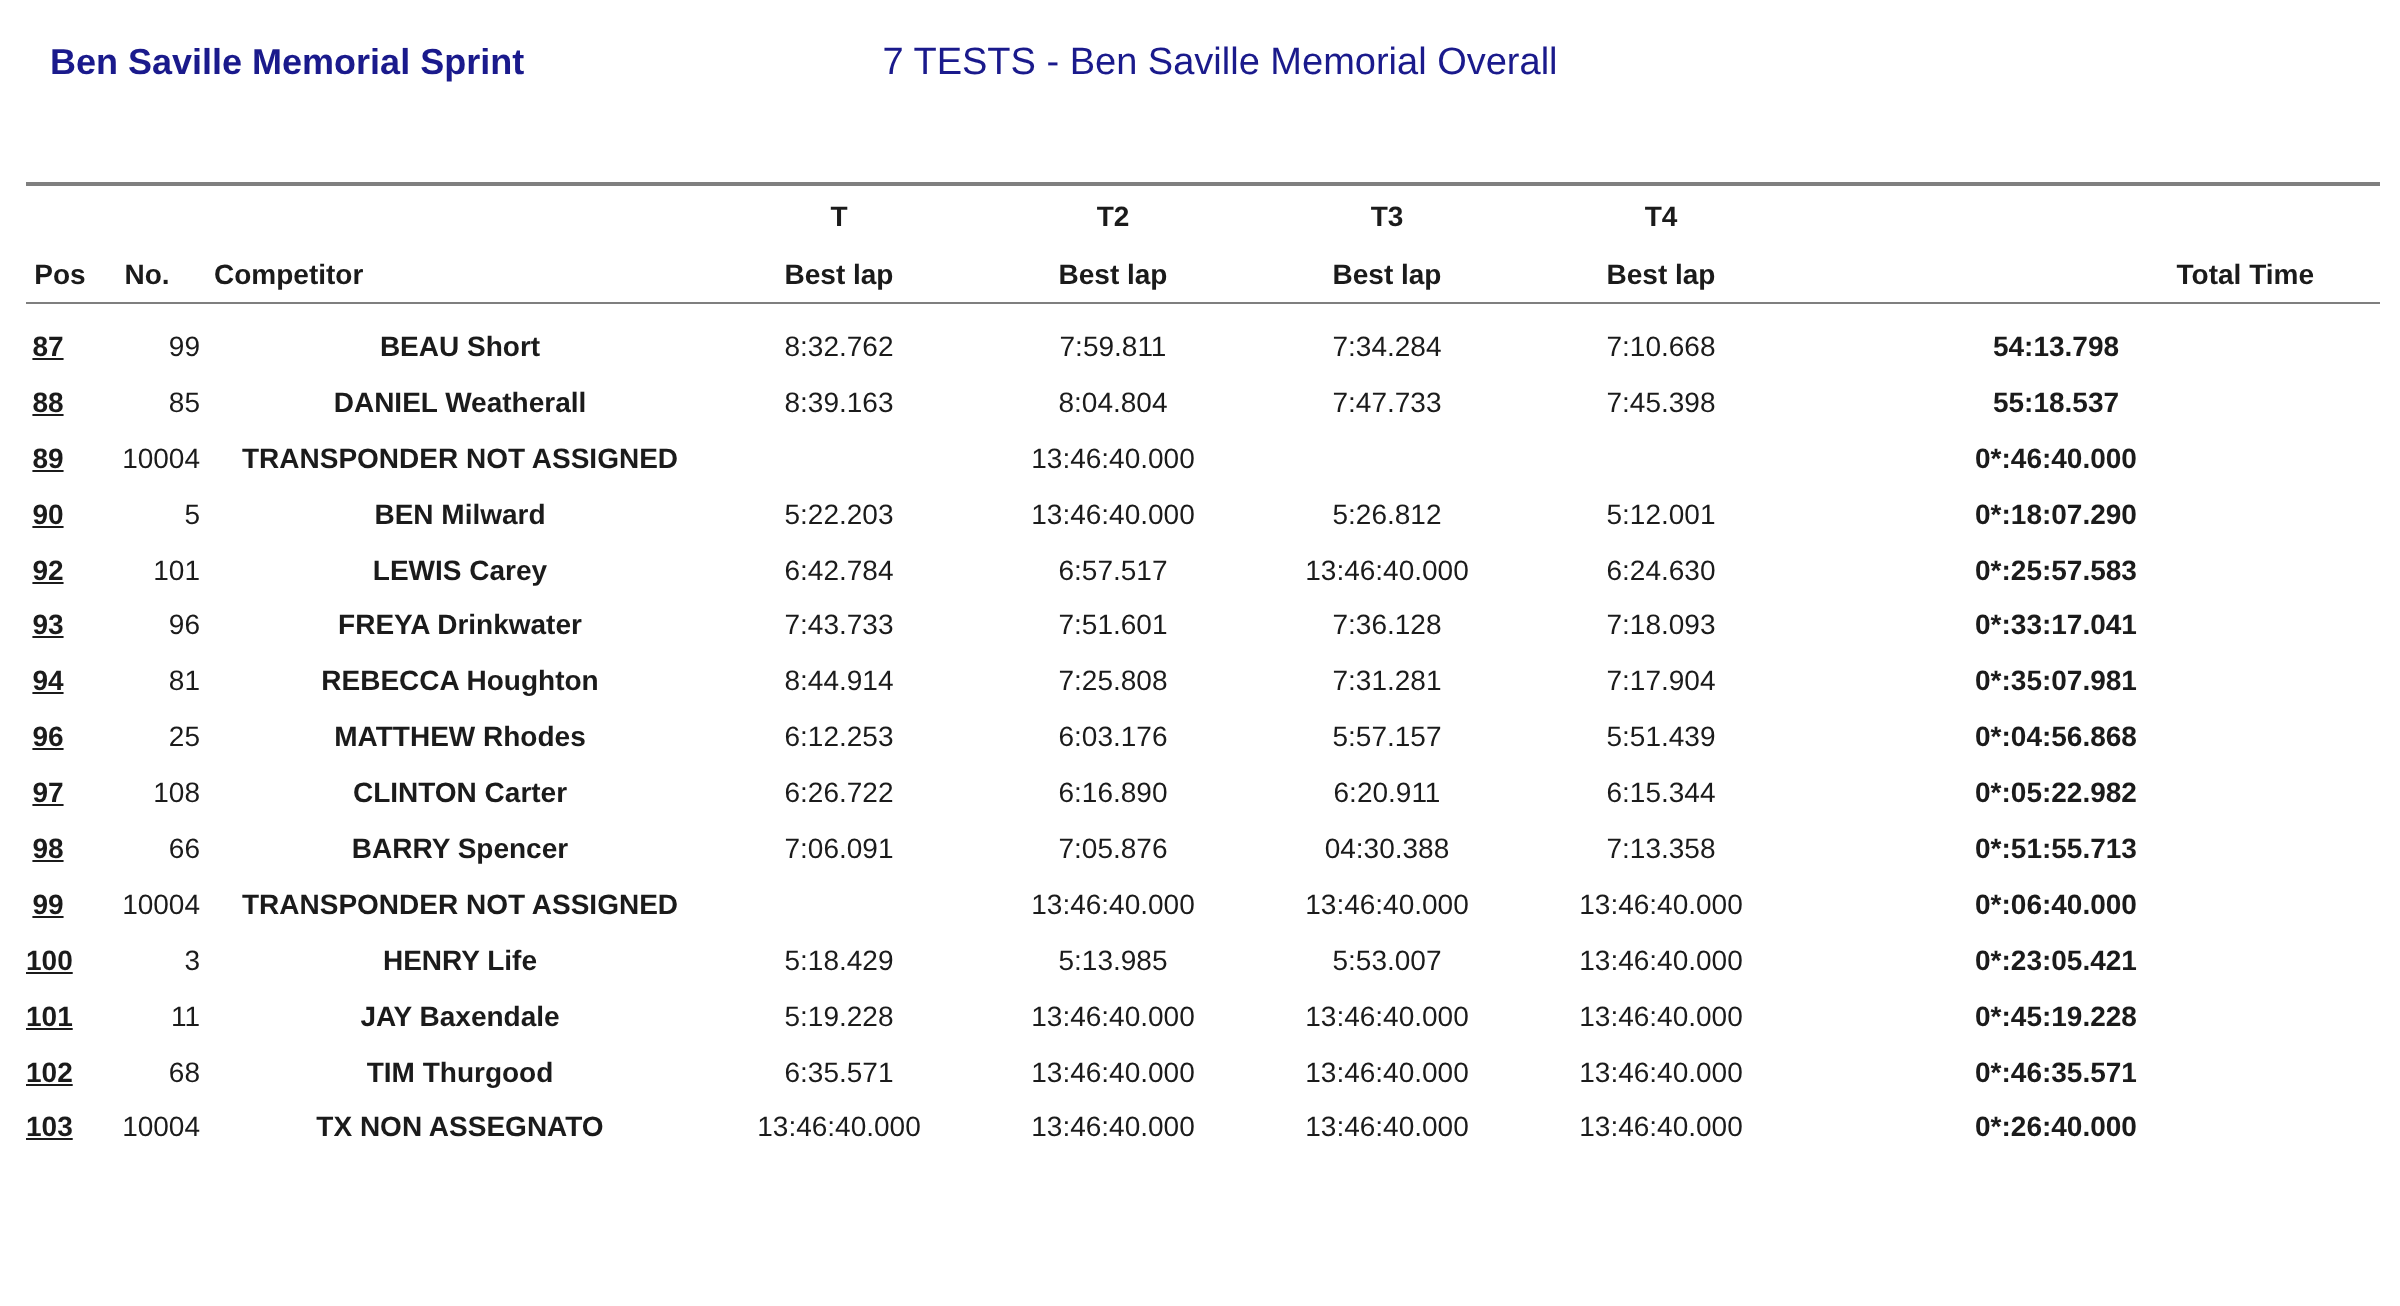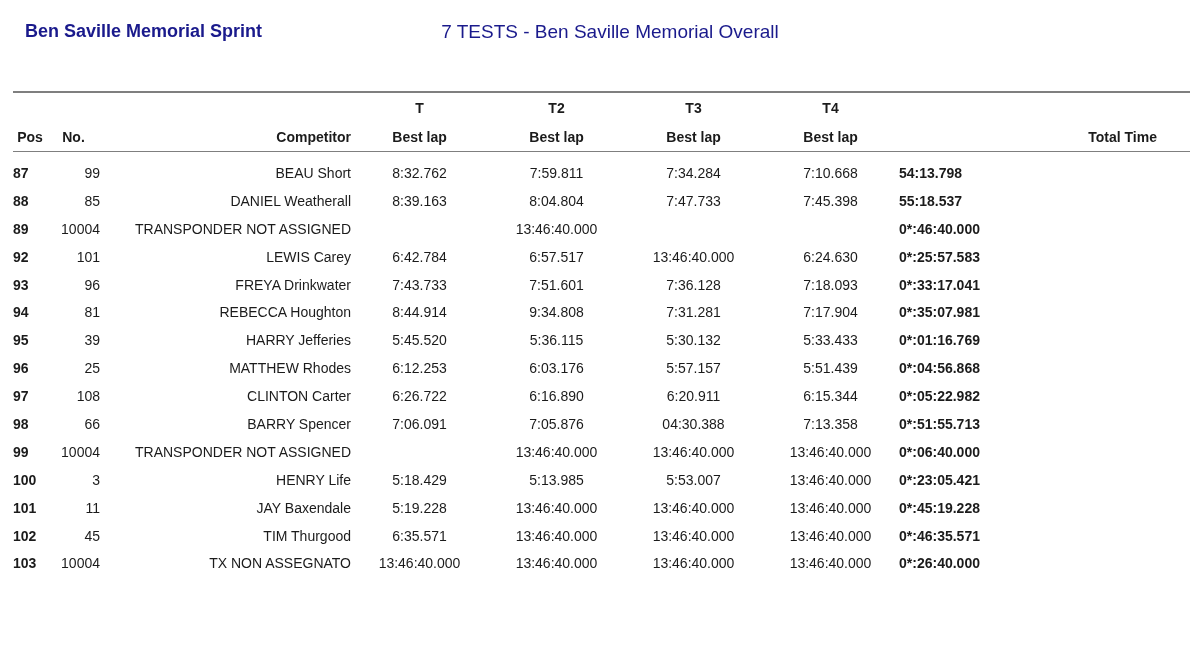--- a/index.html
+++ b/index.html
@@ -58,37 +58,37 @@
     font-weight: bold;
     padding: 0;
     vertical-align: middle;
     white-space: nowrap;
   }
   thead tr.test-row th   { height: 29px; }
   thead tr.label-row th  { height: 29px; border-bottom: 1px solid var(--rule-color, #7f7f7f); }
 
   th.h-pos   { text-align: center; }
   th.h-no    { text-align: center; }
-  th.h-comp  { text-align: right; padding-left: 7px; }
+  th.h-comp  { text-align: left; padding-left: 7px; }
   th.h-time  { text-align: center; }
   th.h-total { text-align: right; padding-right: 33px; }
 
   tbody td {
     height: 27.9px;
     padding: 0;
     vertical-align: middle;
     white-space: nowrap;
   }
   tbody tr:first-child td { padding-top: 7px; }
 
-  td.c-pos   { text-align: left; padding-right: 12px; font-weight: bold; }
+  td.c-pos   { text-align: center; padding-right: 12px; font-weight: bold; text-decoration: underline; }
   td.c-no    { text-align: right; }
-  td.c-comp  { text-align: right; padding-left: 9px; font-weight: normal; }
+  td.c-comp  { text-align: center; padding-left: 9px; font-weight: bold; }
   td.c-time  { text-align: center; }
-  td.c-total { text-align: left; padding-right: 33px; font-weight: bold; }
+  td.c-total { text-align: center; padding-right: 33px; font-weight: bold; }
 </style>
 </head>
 <body style="--title-color: #1a1a8c; --rule-color: #7f7f7f; color: rgb(27, 27, 27);">
 
 <div class="page-header">
   <div class="event-title">Ben Saville Memorial Sprint</div>
   <div class="report-title">7 TESTS - Ben Saville Memorial Overall</div>
 </div>
 
 <table class="results">
@@ -149,20 +149,30 @@
         <td class="c-pos">89</td>
         <td class="c-no">10004</td>
         <td class="c-comp">TRANSPONDER NOT ASSIGNED</td>
         <td class="c-time"></td>
         <td class="c-time">13:46:40.000</td>
         <td class="c-time"></td>
         <td class="c-time"></td>
         <td class="c-total">0*:46:40.000</td>
       </tr>
       <tr>
+        <td class="c-pos">90</td>
+        <td class="c-no">5</td>
+        <td class="c-comp">BEN Milward</td>
+        <td class="c-time">5:22.203</td>
+        <td class="c-time">13:46:40.000</td>
+        <td class="c-time">5:26.812</td>
+        <td class="c-time">5:12.001</td>
+        <td class="c-total">0*:18:07.290</td>
+      </tr>
+      <tr>
         <td class="c-pos">92</td>
         <td class="c-no">101</td>
         <td class="c-comp">LEWIS Carey</td>
         <td class="c-time">6:42.784</td>
         <td class="c-time">6:57.517</td>
         <td class="c-time">13:46:40.000</td>
         <td class="c-time">6:24.630</td>
         <td class="c-total">0*:25:57.583</td>
       </tr>
       <tr>
@@ -173,34 +183,24 @@
         <td class="c-time">7:51.601</td>
         <td class="c-time">7:36.128</td>
         <td class="c-time">7:18.093</td>
         <td class="c-total">0*:33:17.041</td>
       </tr>
       <tr>
         <td class="c-pos">94</td>
         <td class="c-no">81</td>
         <td class="c-comp">REBECCA Houghton</td>
         <td class="c-time">8:44.914</td>
-        <td class="c-time">9:34.808</td>
+        <td class="c-time">7:25.808</td>
         <td class="c-time">7:31.281</td>
         <td class="c-time">7:17.904</td>
         <td class="c-total">0*:35:07.981</td>
-      </tr>
-      <tr>
-        <td class="c-pos">95</td>
-        <td class="c-no">39</td>
-        <td class="c-comp">HARRY Jefferies</td>
-        <td class="c-time">5:45.520</td>
-        <td class="c-time">5:36.115</td>
-        <td class="c-time">5:30.132</td>
-        <td class="c-time">5:33.433</td>
-        <td class="c-total">0*:01:16.769</td>
       </tr>
       <tr>
         <td class="c-pos">96</td>
         <td class="c-no">25</td>
         <td class="c-comp">MATTHEW Rhodes</td>
         <td class="c-time">6:12.253</td>
         <td class="c-time">6:03.176</td>
         <td class="c-time">5:57.157</td>
         <td class="c-time">5:51.439</td>
         <td class="c-total">0*:04:56.868</td>
@@ -250,21 +250,21 @@
         <td class="c-no">11</td>
         <td class="c-comp">JAY Baxendale</td>
         <td class="c-time">5:19.228</td>
         <td class="c-time">13:46:40.000</td>
         <td class="c-time">13:46:40.000</td>
         <td class="c-time">13:46:40.000</td>
         <td class="c-total">0*:45:19.228</td>
       </tr>
       <tr>
         <td class="c-pos">102</td>
-        <td class="c-no">45</td>
+        <td class="c-no">68</td>
         <td class="c-comp">TIM Thurgood</td>
         <td class="c-time">6:35.571</td>
         <td class="c-time">13:46:40.000</td>
         <td class="c-time">13:46:40.000</td>
         <td class="c-time">13:46:40.000</td>
         <td class="c-total">0*:46:35.571</td>
       </tr>
       <tr>
         <td class="c-pos">103</td>
         <td class="c-no">10004</td>

